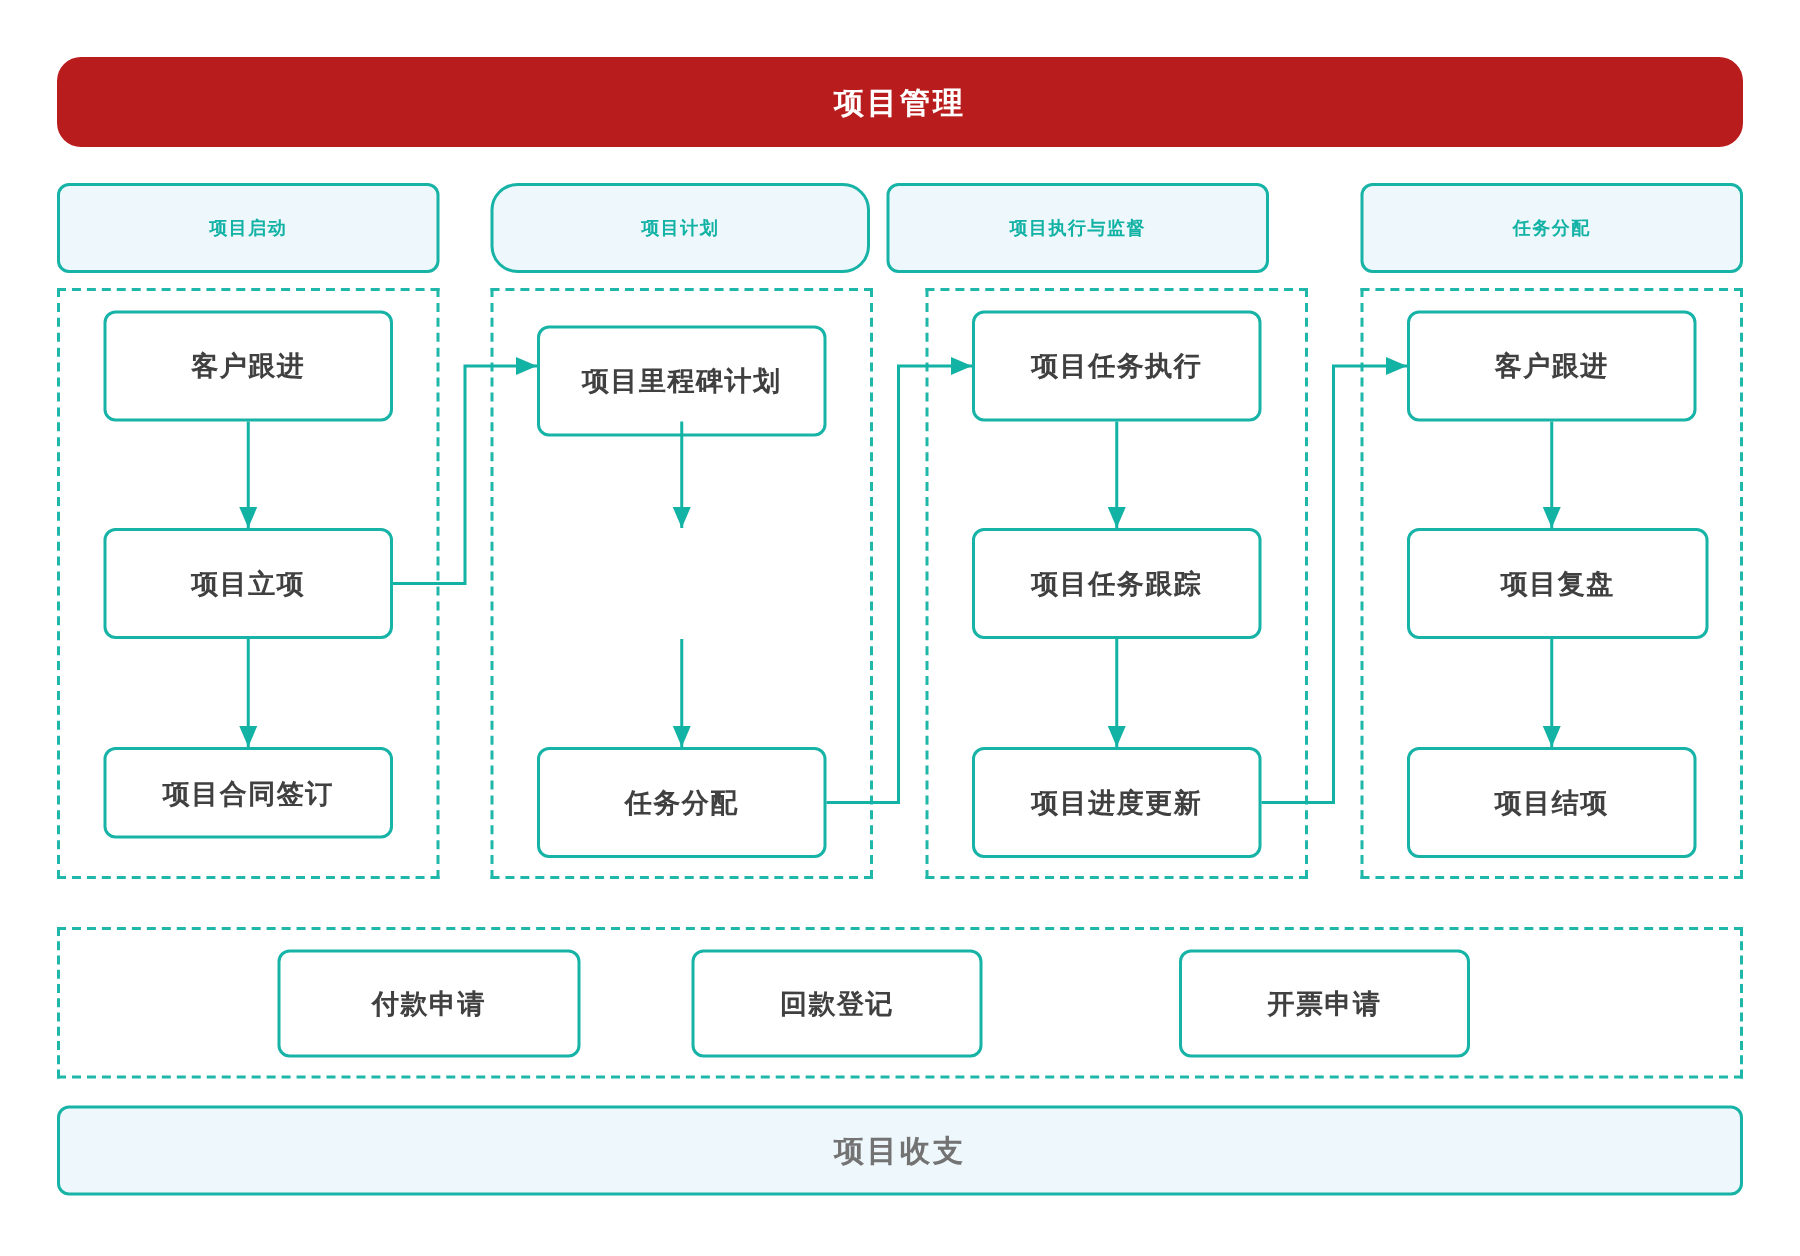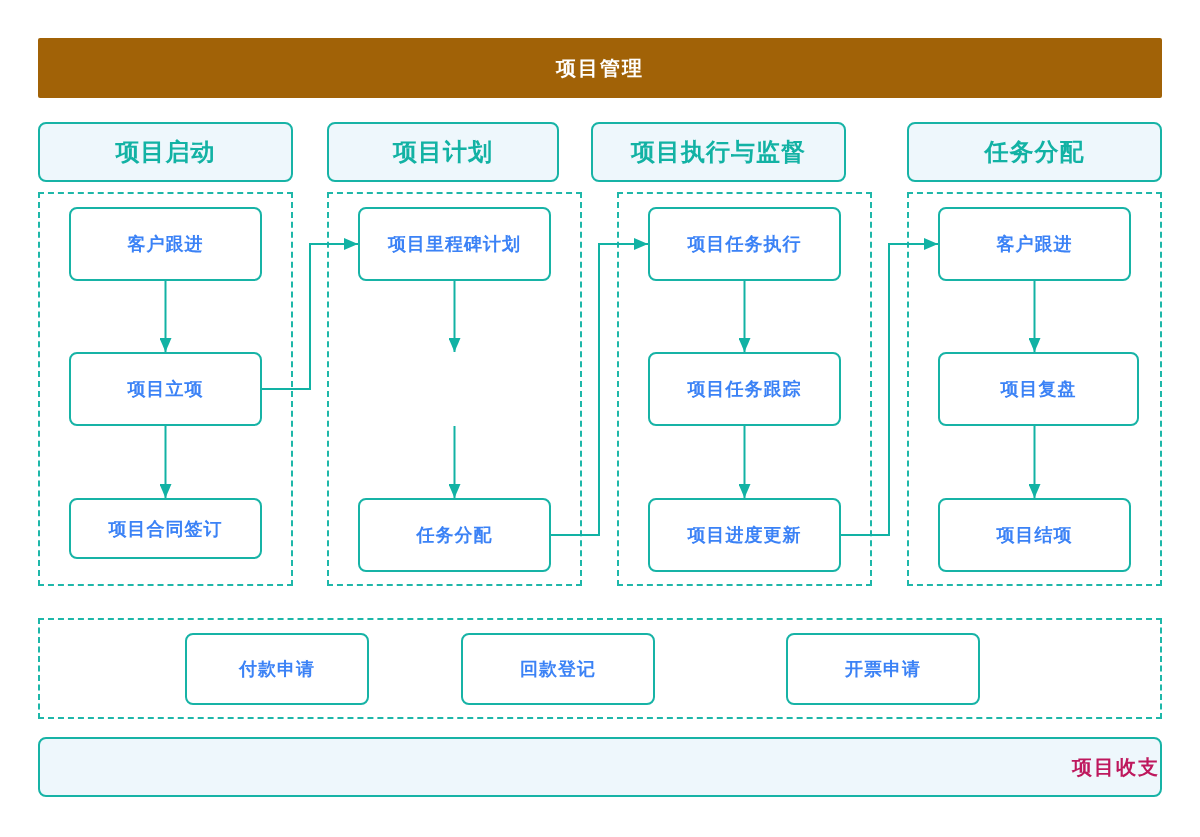--- a/index.html
+++ b/index.html
@@ -12,62 +12,61 @@
     overflow: hidden;
   }
   .abs { position: absolute; box-sizing: border-box; }
   .center {
     display: flex;
     align-items: center;
     justify-content: center;
     text-align: center;
   }
   .top-banner {
-    background: #a16207;
-    border-radius: 2px;
+    background: #b91c1c;
+    border-radius: 16px;
     color: #ffffff;
     font-size: 20px;
     font-weight: bold;
     letter-spacing: 2px;
   }
   .phase-header {
     background: #eef7fc;
     border: 2px solid #17b3a6;
     border-radius: 8px;
     color: #12b2a4;
-    font-size: 24px;
+    font-size: 12px;
     font-weight: bold;
     letter-spacing: 1px;
     text-align: center;
   }
   .phase-frame {
     border: 2px dashed #1eb7a9;
   }
   .node {
     background: #ffffff;
     border: 2px solid #17b3a6;
     border-radius: 8px;
-    color: #3b82f6;
+    color: #404040;
     font-size: 18px;
     font-weight: bold;
     letter-spacing: 1px;
     z-index: 2;
   }
   .finance-frame {
     border: 2px dashed #1eb7a9;
   }
   .bottom-banner {
     background: #eef7fc;
     border: 2px solid #17b3a6;
     border-radius: 8px;
-    color: #be185d;
+    color: #737373;
     font-size: 20px;
     font-weight: bold;
     letter-spacing: 2px;
-    justify-content: flex-end;
   }
   .connector-layer {
     position: absolute;
     left: 0; top: 0;
     width: 1200px;
     height: 837px;
     pointer-events: none;
     z-index: 5;
   }
   .connector-layer path, .connector-layer line {
@@ -81,21 +80,21 @@
 
 <div class="canvas">
 
   <div class="abs center top-banner" style="left:38px; top:38px; width:1124px; height:60px;">
     <span>项目管理</span>
   </div>
 
   <div class="abs center phase-header" style="left:38px; top:122px; width:255px; height:60px;">
     <span>项目启动</span>
   </div>
-  <div class="abs center phase-header" style="left:327px; top:122px; width:232px; height:60px;">
+  <div class="abs center phase-header" style="left:327px; top:122px; width:253px; height:60px;border-radius:18px;">
     <span>项目计划</span>
   </div>
   <div class="abs center phase-header" style="left:591px; top:122px; width:255px; height:60px;">
     <span>项目执行与监督</span>
   </div>
   <div class="abs center phase-header" style="left:907px; top:122px; width:255px; height:60px;">
     <span>任务分配</span>
   </div>
 
   <div class="abs phase-frame" style="left:38px; top:192px; width:255px; height:394px;"></div>
@@ -106,21 +105,21 @@
   <div class="abs center node" style="left:69px; top:207px; width:193px; height:74px;">
     <span>客户跟进</span>
   </div>
   <div class="abs center node" style="left:69px; top:352px; width:193px; height:74px;">
     <span>项目立项</span>
   </div>
   <div class="abs center node" style="left:69px; top:498px; width:193px; height:61px;">
     <span>项目合同签订</span>
   </div>
 
-  <div class="abs center node" style="left:358px; top:207px; width:193px; height:74px;">
+  <div class="abs center node" style="left:358px; top:217px; width:193px; height:74px;">
     <span>项目里程碑计划</span>
   </div>
   <div class="abs center node" style="left:358px; top:498px; width:193px; height:74px;">
     <span>任务分配</span>
   </div>
 
   <div class="abs center node" style="left:648px; top:207px; width:193px; height:74px;">
     <span>项目任务执行</span>
   </div>
   <div class="abs center node" style="left:648px; top:352px; width:193px; height:74px;">
@@ -135,21 +134,21 @@
   </div>
   <div class="abs center node" style="left:938px; top:352px; width:201px; height:74px;">
     <span>项目复盘</span>
   </div>
   <div class="abs center node" style="left:938px; top:498px; width:193px; height:74px;">
     <span>项目结项</span>
   </div>
 
   <div class="abs finance-frame" style="left:38px; top:618px; width:1124px; height:101px;"></div>
 
-  <div class="abs center node" style="left:185px; top:633px; width:184px; height:72px;">
+  <div class="abs center node" style="left:185px; top:633px; width:202px; height:72px;">
     <span>付款申请</span>
   </div>
   <div class="abs center node" style="left:461px; top:633px; width:194px; height:72px;align-items:center;">
     <span>回款登记</span>
   </div>
   <div class="abs center node" style="left:786px; top:633px; width:194px; height:72px;">
     <span>开票申请</span>
   </div>
 
   <div class="abs center bottom-banner" style="left:38px; top:737px; width:1124px; height:60px;">

